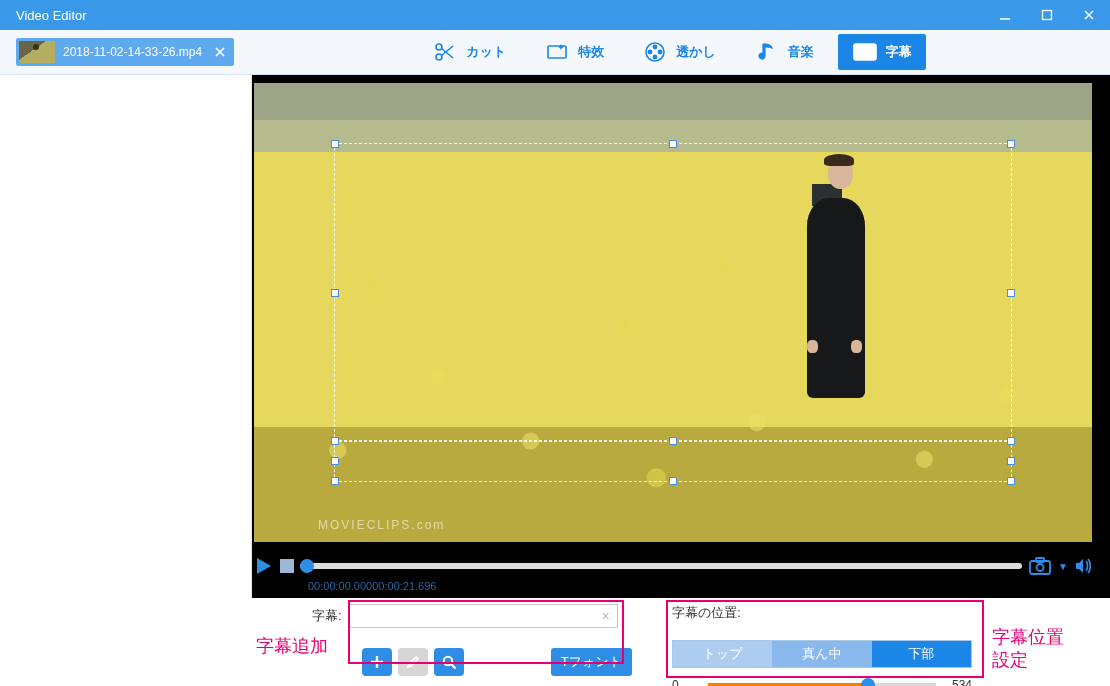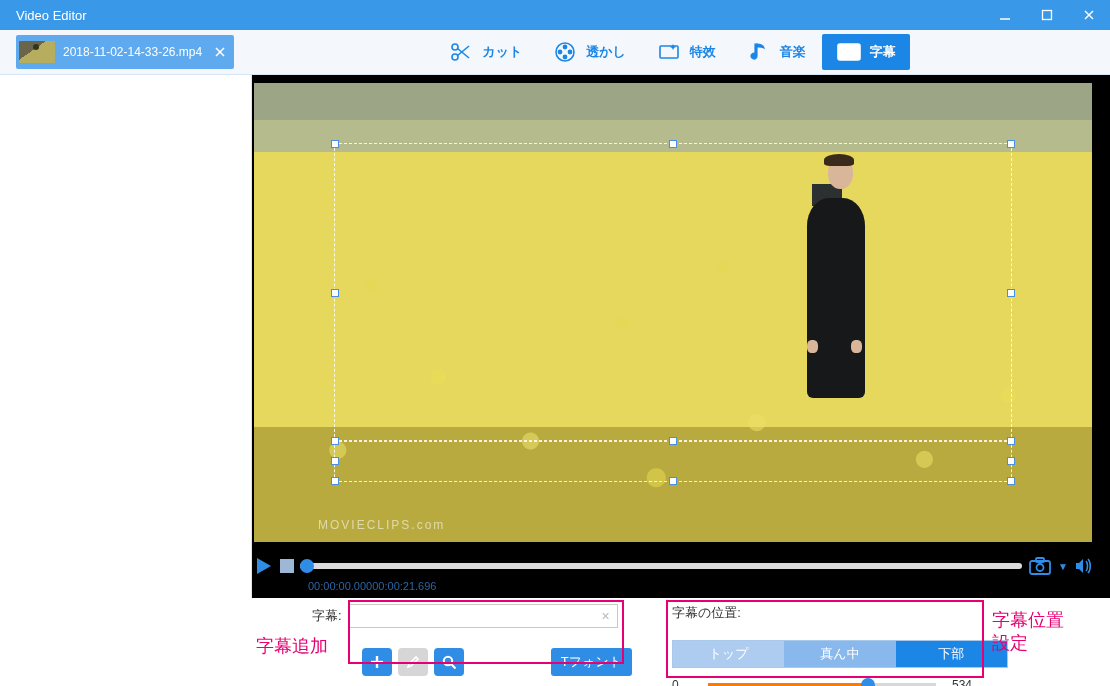--- a/index.html
+++ b/index.html
@@ -8,27 +8,27 @@
   .window { width: 1110px; height: 686px; background: #000000; display: flex; flex-direction: column; }
 
   
   .titlebar { height: 30px; background: #3a98e8; display: flex; align-items: center; color: #fff; font-size: 13px; padding-left: 16px; }
   .titlebar .title { flex: 1; }
   .titlebar .winbtn { width: 42px; height: 30px; display: flex; align-items: center; justify-content: center; cursor: pointer; }
   .titlebar .winbtn svg { width: 12px; height: 12px; }
 
   
   .toolrow { height: 45px; background: #f4f8fd; display: flex; align-items: center; border-bottom: 1px solid #d6e4f5; }
-  .file-chip { height: 34px; margin-left: 16px; display: flex; align-items: center; background: #5fa9ee; color: #fff; border-radius: 2px; font-size: 12px; padding: 0 6px 0 0; }
+  .file-chip { height: 28px; margin-left: 16px; display: flex; align-items: center; background: #5fa9ee; color: #fff; border-radius: 2px; font-size: 12px; padding: 0 6px 0 0; }
   .file-chip .thumb { width: 36px; height: 22px; margin: 0 8px 0 3px; background: linear-gradient(145deg, #6a654a 0 40%, #b6ad5f 40% 100%); border-radius: 1px; position: relative; }
   .file-chip .thumb::after { content:""; position:absolute; left:14px; top:3px; width:6px; height:6px; background:#332; border-radius:50%; }
   .file-chip .fname { margin-right: 10px; }
   .file-chip .close { width: 16px; height: 16px; display:flex; align-items:center; justify-content:center; cursor:pointer; }
 
-  .tools { flex: 1; display:flex; align-items:center; justify-content:center; gap: 2px; }
+  .tools { flex: 1; display:flex; align-items:center; justify-content:center; gap: 10px; }
   .toolbtn { display:flex; align-items:center; gap:8px; height: 36px; padding: 0 14px; color:#1c86e6; font-size:13px; font-weight:bold; cursor:pointer; border-radius:2px; }
   .toolbtn.active { background:#1c86e6; color:#fff; }
   .toolbtn .ticon { width:26px; height:26px; display:flex; align-items:center; justify-content:center; }
   .toolbtn.active .ticon svg * { stroke:#fff; fill:#fff; }
 
   
   .main { flex:1; display:flex; min-height:0; }
   .sidebar { width: 252px; background:#fff; border-right: 1px solid #e5e5e5; }
   .preview-pane { flex:1; display:flex; flex-direction:column; padding: 0 10px 0 0; }
 
@@ -90,21 +90,21 @@
   .sq { width:30px; height:28px; border-radius:4px; display:flex; align-items:center; justify-content:center; cursor:pointer; }
   .sq.blue { background:#2f8de6; color:#fff; }
   .sq.disabled { background:#d6d6d6; color:#fff; cursor:default; }
   .fontbtn { margin-left: auto; height:28px; padding:0 10px; background:#2f8de6; color:#fff; border-radius:3px; display:flex; align-items:center; font-size:13px; gap:4px; cursor:pointer; }
 
   .annot-red { position:absolute; border:2px solid #e60073; pointer-events:none; }
   .annot-label { position:absolute; color:#e60073; font-size:18px; font-weight:500; pointer-events:none; }
 
   .pos-group { position:absolute; left: 672px; right: 120px; top: 6px; }
   .pos-group .lbl { font-size:13px; color:#333; margin-bottom:18px; }
-  .segbtns { display:flex; width: 336px; border:1px solid #a9c9ea; }
+  .segbtns { display:flex; width: 300px; border:1px solid #a9c9ea; }
   .segbtns .seg { flex:1; height:26px; display:flex; align-items:center; justify-content:center; font-size:13px; cursor:pointer; }
   .segbtns .seg.light { background:#aeccf0; color:#fff; }
   .segbtns .seg.mid { background:#88b8ec; color:#fff; }
   .segbtns .seg.sel { background:#1c86e6; color:#fff; }
   .slider-row { display:flex; align-items:center; gap:10px; margin-top:10px; width:300px; }
   .slider-row .num { font-size:12px; color:#333; width:26px; }
   .slider-row .num.r { text-align:right; }
   .sld { flex:1; height:4px; background:#d8d8d8; position:relative; }
   .sld .fill { position:absolute; left:0; top:0; height:100%; background:#ff7a00; width:70%; }
   .sld .kn { position:absolute; left:70%; top:-5px; width:14px; height:14px; background:#2f8de6; border-radius:50%; margin-left:-7px; }
@@ -160,37 +160,37 @@
               <circle cx="6" cy="17" r="3"></circle>
               <line x1="8.5" y1="8.5" x2="20" y2="18"></line>
               <line x1="8.5" y1="15.5" x2="20" y2="6"></line>
             </svg>
         </span>
         <span>カット</span>
       </div>
       <div class="toolbtn">
         <span class="ticon">
           <svg width="24" height="24" viewBox="0 0 24 24" fill="none" stroke="#1c86e6" stroke-width="1.6">
+              <rect x="3" y="6" width="18" height="12" rx="1"></rect>
+              <path d="M16 4l1 2 2 1-2 1-1 2-1-2-2-1 2-1z" fill="#1c86e6" stroke="none"></path>
+            </svg>
+        </span>
+        <span>特效</span>
+      </div>
+      <div class="toolbtn">
+        <span class="ticon">
+          <svg width="24" height="24" viewBox="0 0 24 24" fill="none" stroke="#1c86e6" stroke-width="1.6">
               <circle cx="12" cy="12" r="9"></circle>
               <circle cx="12" cy="7" r="1.6" fill="#1c86e6"></circle>
               <circle cx="12" cy="17" r="1.6" fill="#1c86e6"></circle>
               <circle cx="7" cy="12" r="1.6" fill="#1c86e6"></circle>
               <circle cx="17" cy="12" r="1.6" fill="#1c86e6"></circle>
             </svg>
         </span>
         <span>透かし</span>
-      </div>
-      <div class="toolbtn">
-        <span class="ticon">
-          <svg width="24" height="24" viewBox="0 0 24 24" fill="none" stroke="#1c86e6" stroke-width="1.6">
-              <rect x="3" y="6" width="18" height="12" rx="1"></rect>
-              <path d="M16 4l1 2 2 1-2 1-1 2-1-2-2-1 2-1z" fill="#1c86e6" stroke="none"></path>
-            </svg>
-        </span>
-        <span>特效</span>
       </div>
       <div class="toolbtn">
         <span class="ticon">
           <svg width="24" height="24" viewBox="0 0 24 24" fill="#1c86e6" stroke="#1c86e6" stroke-width="1.2">
               <path d="M10 4v12a3 3 0 1 1-2-2.8V4h2z"></path>
               <path d="M10 4c3 0 6 1 7 4-2-1-4-1.2-7-1z"></path>
             </svg>
         </span>
         <span>音楽</span>
       </div>
@@ -320,20 +320,20 @@
           <div class="kn"></div>
         </div>
         <span class="num r">534</span>
       </div>
     </div>
 
     <div class="left-highlight" style="left:348px; top:2px; width:276px; height:64px;"></div>
     <div class="annot-label" style="left:256px; top:36px;">字幕追加</div>
 
     <div class="annot-red" style="left:666px; top:2px; width:318px; height:78px;"></div>
-    <div class="annot-label" style="left:992px; top:11px; line-height:1.3;">
+    <div class="annot-label" style="left:992px; top:28px; line-height:1.3;">
       <span>字幕位置</span><br>
       <span>設定</span>
     </div>
   </div>
 
 
 </div>
 
 </body></html>

